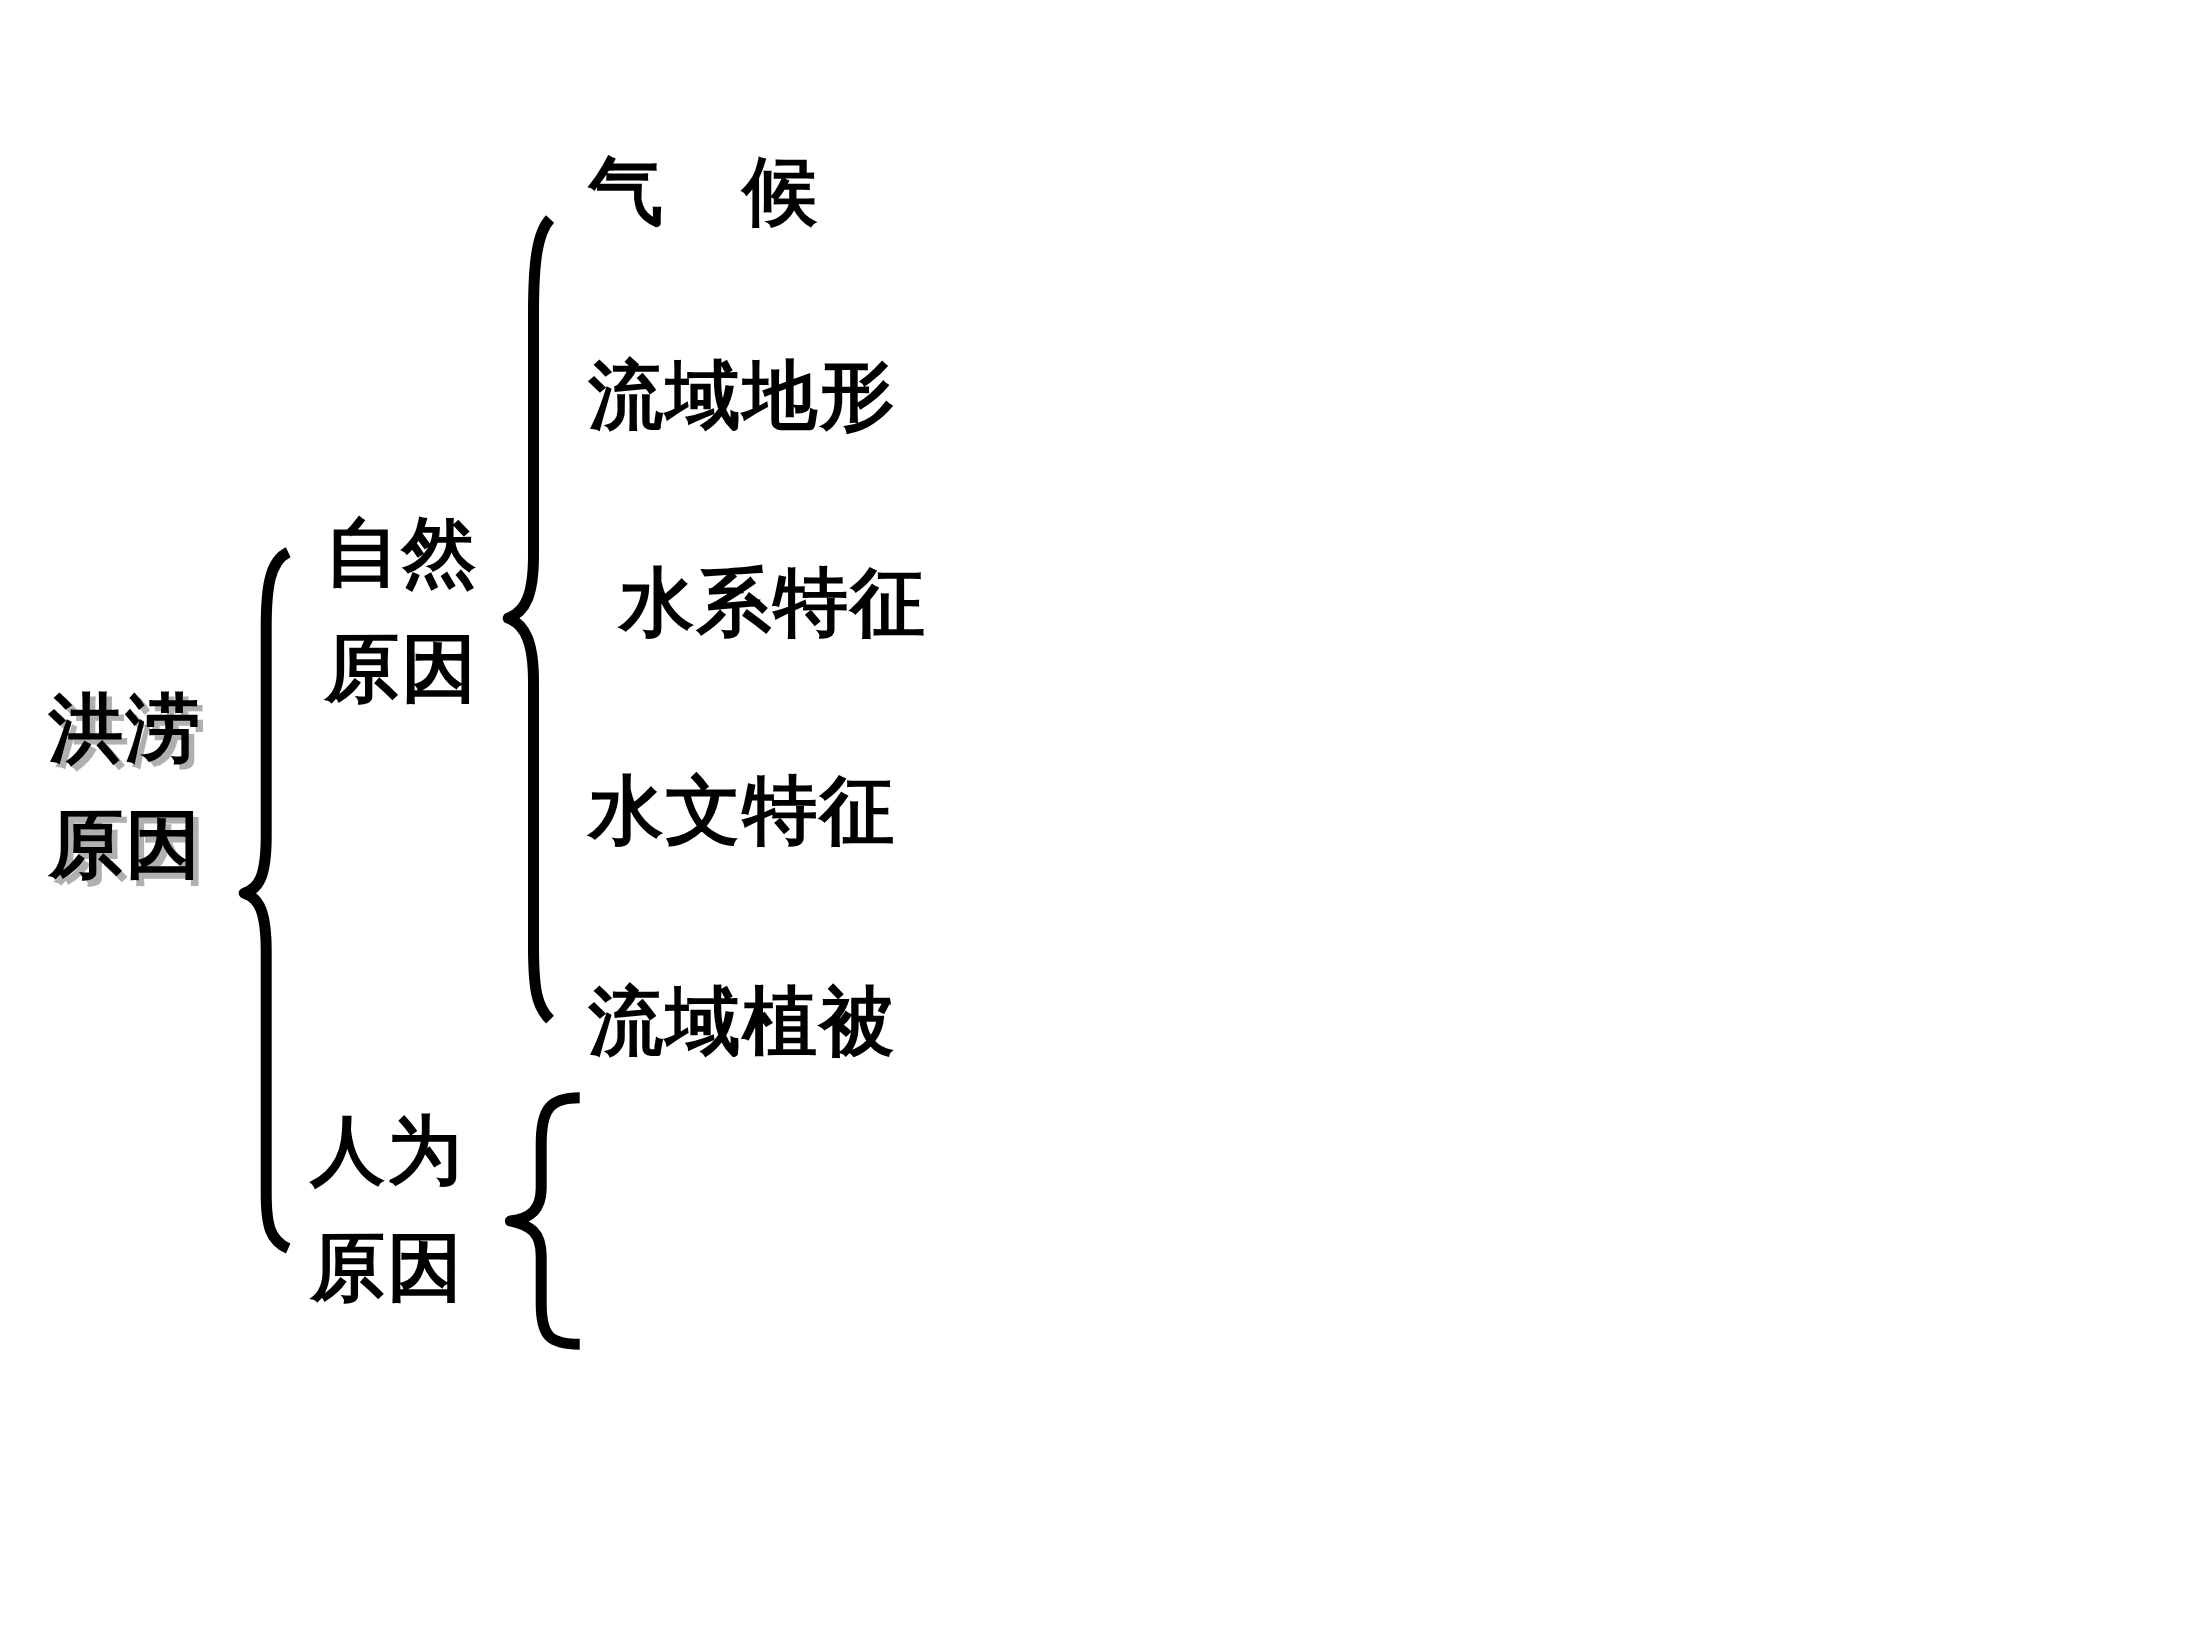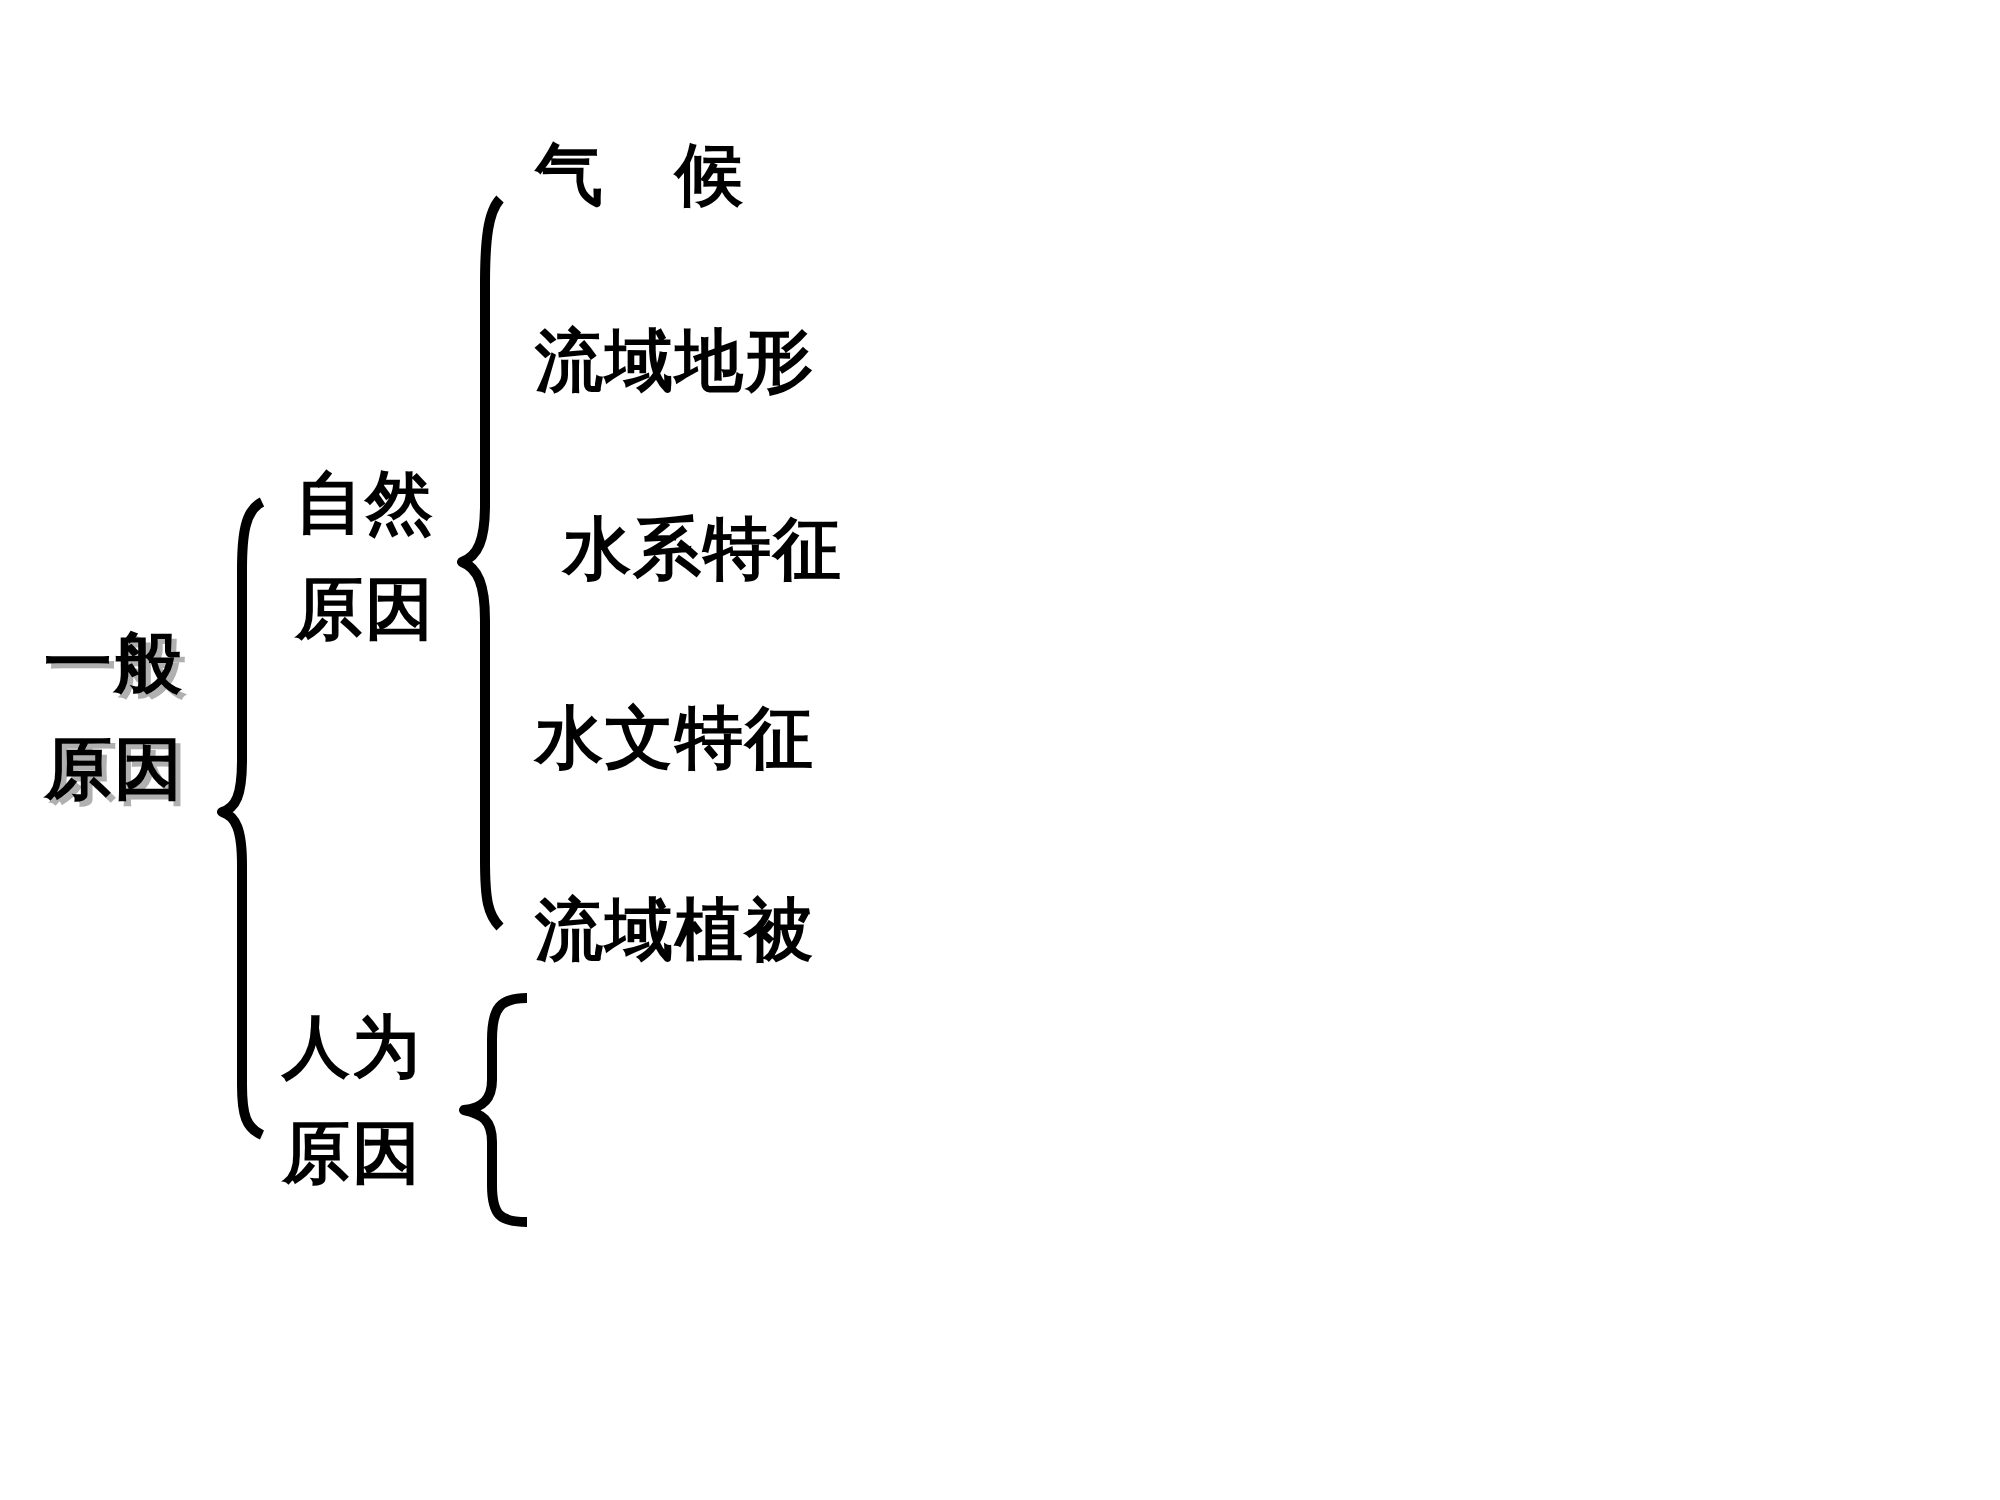--- a/index.html
+++ b/index.html
@@ -17,21 +17,21 @@
 <svg class="braces" viewBox="0 0 2000 1500">
 
   <path d="M262,502 C245,510 242,535 242,570 L242,760 C242,795 236,808 222,812 C236,816 242,830 242,865 L242,1085 C242,1115 246,1128 262,1135"></path>
 
   <path d="M500,199 C488,212 485,240 485,285 L485,505 C485,540 478,556 462,562 C478,568 485,585 485,620 L485,860 C485,900 488,915 500,927"></path>
 
   <path d="M527,998 C500,998 492,1008 492,1040 L492,1080 C492,1100 482,1108 464,1110 C482,1114 492,1120 492,1142 L492,1185 C492,1215 500,1222 527,1222"></path>
 </svg>
 
 <div class="t stack shadow" style="left:44px; top:628px;">
-  <span>一般</span>
+  <span>洪涝</span>
   <span>原因</span>
 </div>
 
 <div class="t stack" style="left:282px; top:468px;margin-left:13px;">
   <span>自然</span>
   <span>原因</span>
 </div>
 
 <div class="t stack" style="left:282px; top:1012px;">
   <span>人为</span>

